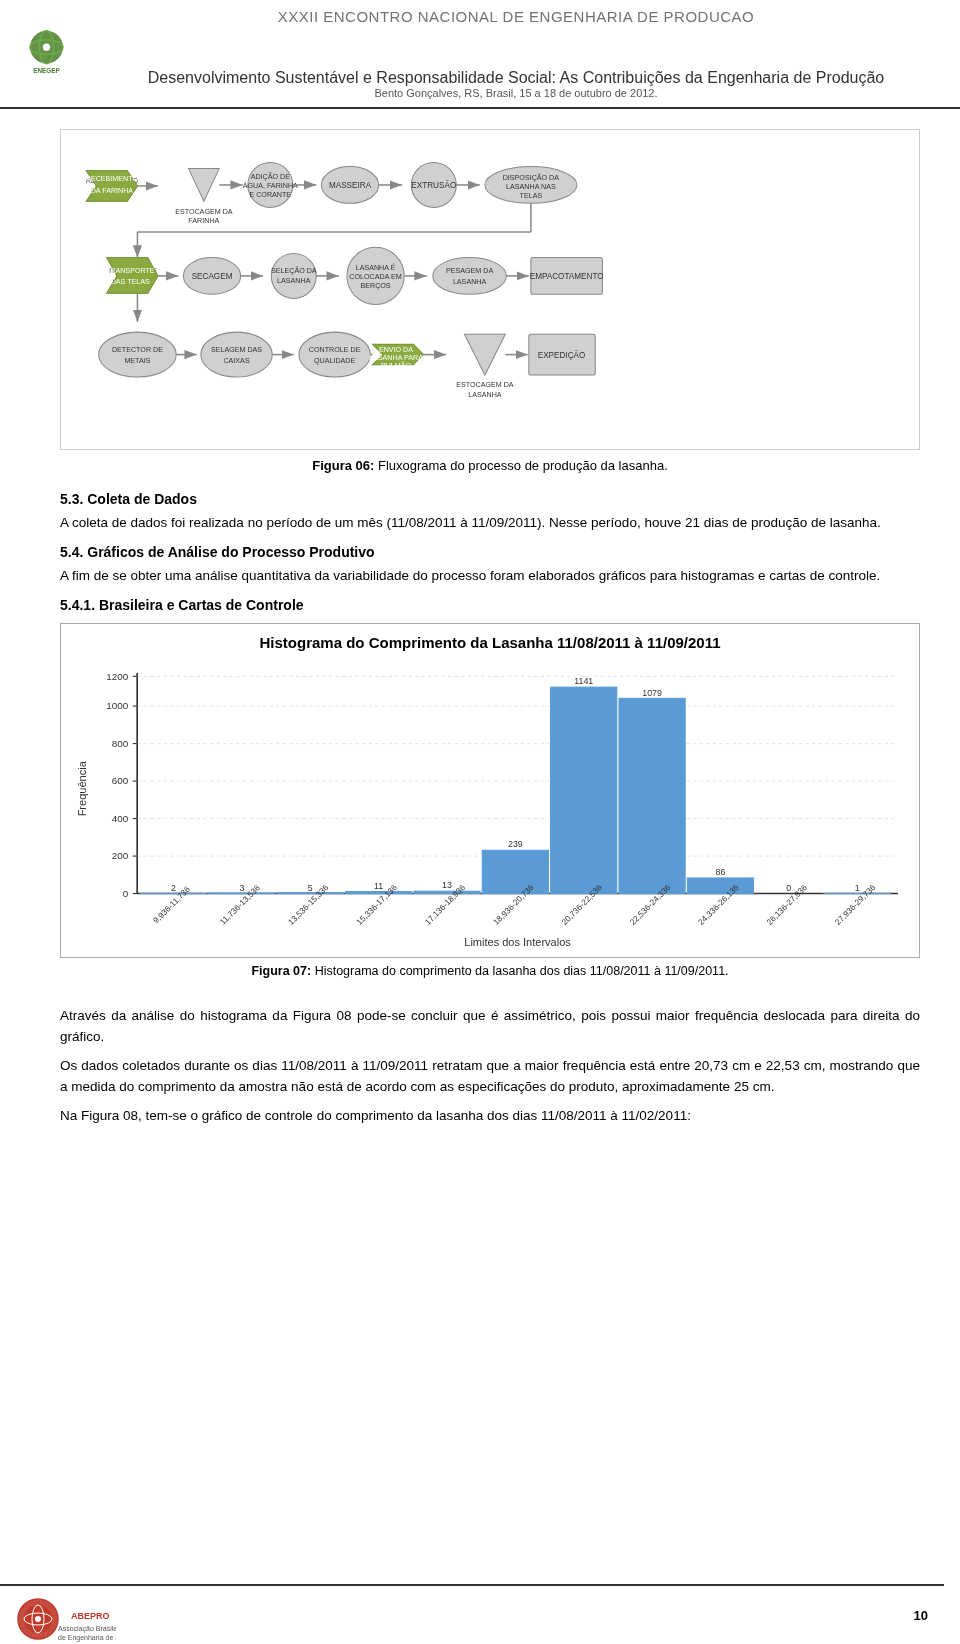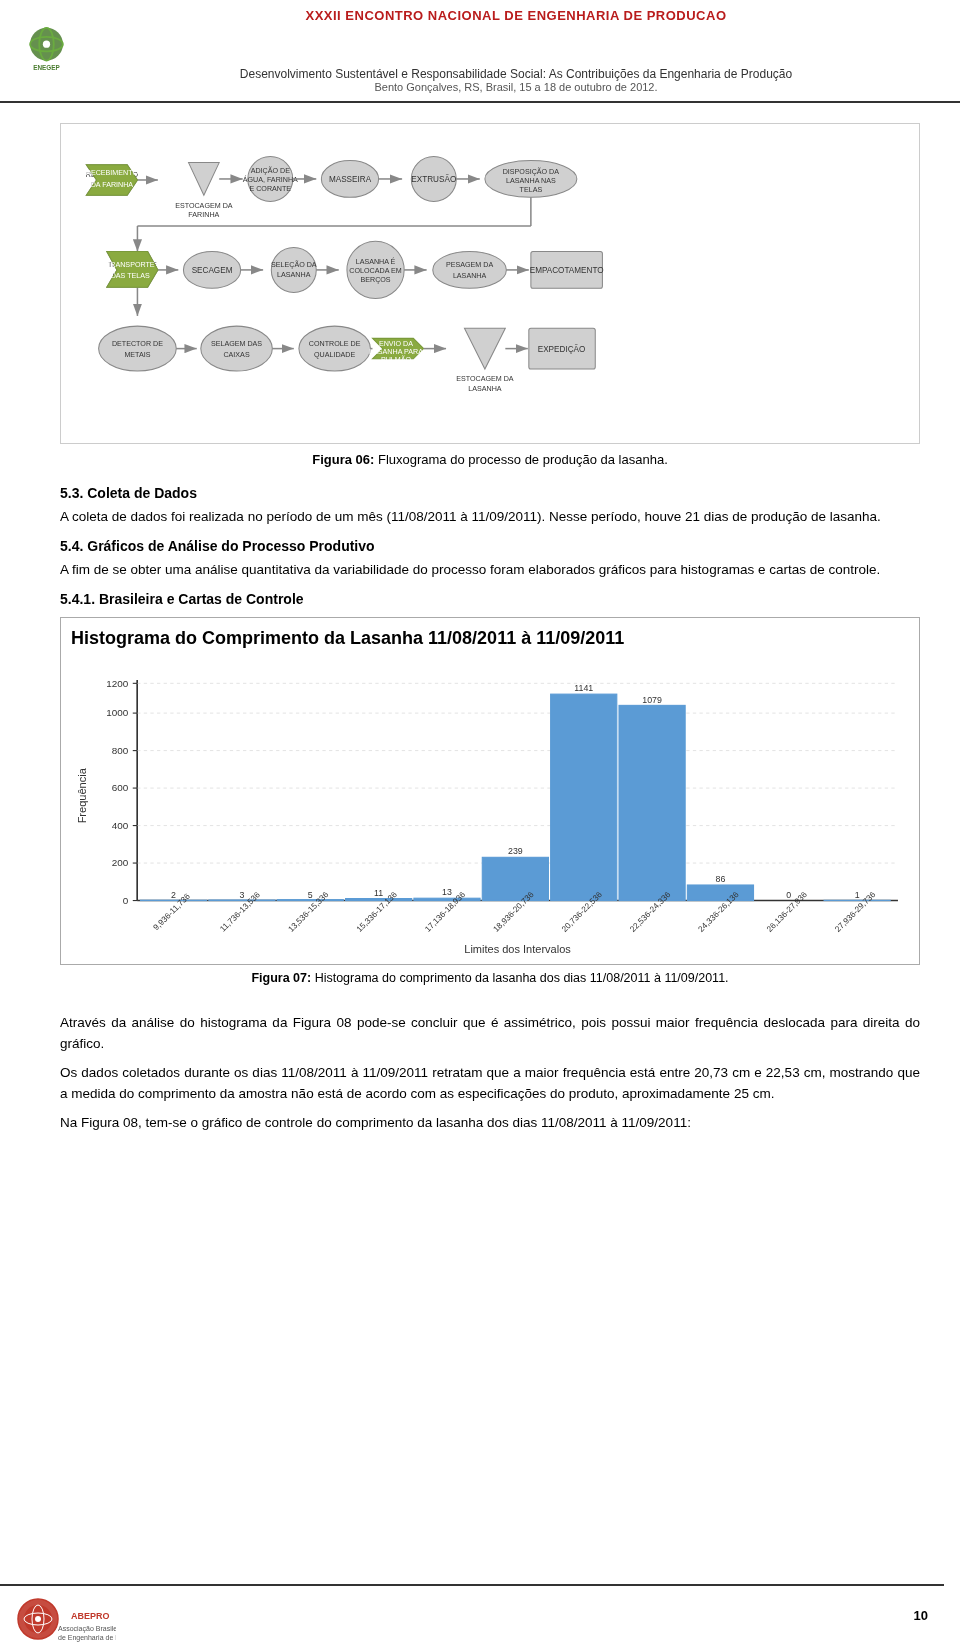--- a/index.html
+++ b/index.html
@@ -31,27 +31,27 @@
     }
     .header-logo svg {
       width: 55px;
       height: 50px;
     }
     .header-text {
       flex: 1;
       text-align: center;
     }
     .header-title {
-      font-size: 13px;
-      font-weight: bold;
-      color: #b91c1c;
+      font-size: 15px;
+      font-weight: normal;
+      color: #737373;
       letter-spacing: 0.5px;
     }
     .header-subtitle {
-      font-size: 12px;
+      font-size: 16px;
       color: #333;
       margin-top: 44px;
     }
     .header-location {
       font-size: 11px;
       color: #555;
     }
 
     
     .content {
@@ -106,23 +106,24 @@
 
     
     .chart-wrapper {
       border: 1px solid #aaa;
       padding: 10px 10px 5px 10px;
       margin: 10px 0 6px 0;
       background: #fff;
       width: 100%;
     }
     .chart-title {
-      font-size: 18px;
-      font-weight: bold;
-      margin-bottom: 20px;
+      text-align: center;
+      font-size: 15px;
+      font-weight: bold;
+      margin-bottom: 11px;
     }
     .chart-caption {
       text-align: center;
       font-size: 12.5px;
       margin: 6px 0 28px 0;
     }
     .chart-caption strong {
       font-weight: bold;
     }
 
@@ -406,21 +407,21 @@
       <text x="405" y="258" text-anchor="middle" font-size="10" fill="#333">Limites dos Intervalos</text>
     </svg>
   </div>
 
   <p class="chart-caption">
     <strong>Figura 07:</strong><span> Histograma do comprimento da lasanha dos dias 11/08/2011 à 11/09/2011.</span>
   </p>
 
   <p style="font-size:13.5px;line-height:1.55;text-align:justify;margin-bottom:8px;">Através da análise do histograma da Figura 08 pode-se concluir que é assimétrico, pois possui maior frequência deslocada para direita do gráfico.</p>
   <p style="font-size:13.5px;line-height:1.55;text-align:justify;margin-bottom:8px;">Os dados coletados durante os dias 11/08/2011 à 11/09/2011 retratam que a maior frequência está entre 20,73 cm e 22,53 cm, mostrando que a medida do comprimento da amostra não está de acordo com as especificações do produto, aproximadamente 25 cm.</p>
-  <p style="font-size:13.5px;line-height:1.55;text-align:justify;">Na Figura 08, tem-se o gráfico de controle do comprimento da lasanha dos dias 11/08/2011 à 11/09/2011:</p>
+  <p style="font-size:13.5px;line-height:1.55;text-align:justify;">Na Figura 08, tem-se o gráfico de controle do comprimento da lasanha dos dias 11/08/2011 à 11/02/2011:</p>
 
 </div>
 
 <div class="footer">
   <div class="footer-logo">
     <svg viewBox="0 0 100 55" width="100" height="55" xmlns="http://www.w3.org/2000/svg">
       <circle cx="22" cy="28" r="20" fill="#c0392b" opacity="0.9"></circle>
       <circle cx="22" cy="28" r="20" fill="none" stroke="#c0392b" stroke-width="1.5"></circle>
 
       <circle cx="22" cy="28" r="14" fill="#c0392b"></circle>

